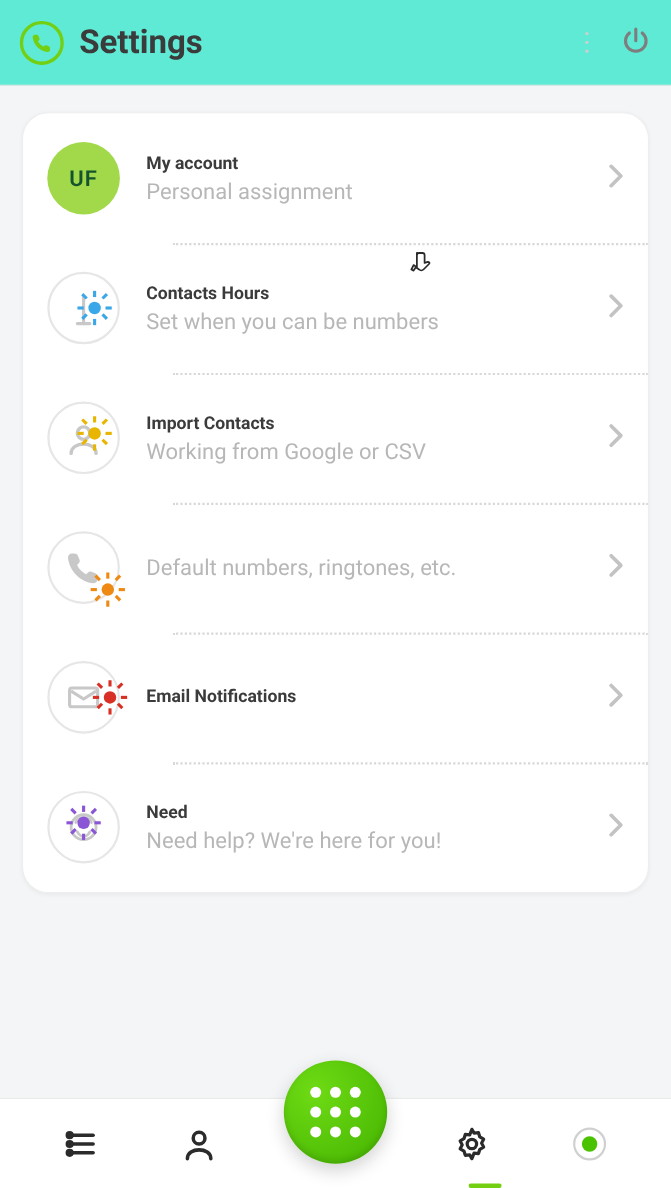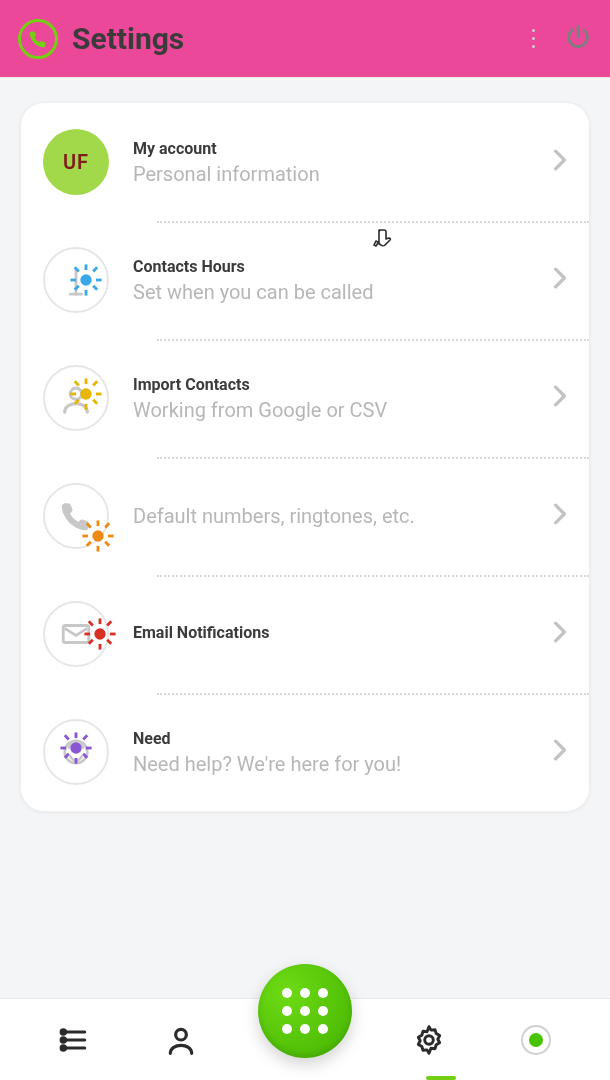--- a/index.html
+++ b/index.html
@@ -8,21 +8,21 @@
     background: #f4f5f6;
     width: 610px;
     height: 1080px;
     position: relative;
     overflow: hidden;
   }
 
   
   .header {
     height: 78px;
-    background: #ec4899;
+    background: #5eead4;
     display: flex;
     align-items: center;
     padding: 14px 18px;
     border-bottom: 1px solid #e8e8e8;
   }
   .logo-ring {
     width: 40px; height: 40px;
     border: 3px solid #73cf11;
     border-radius: 50%;
     display: flex; align-items: center; justify-content: center;
@@ -65,21 +65,21 @@
     top: 0; left: 136px; right: 0;
     border-top: 2px dotted #d8d8d8;
   }
   .row-icon {
     width: 66px; height: 66px;
     border-radius: 50%;
     display: flex; align-items: center; justify-content: center;
     flex-shrink: 0;
     margin-right: 24px;
   }
-  .row-icon.solid { background: #a2d94a; color: #7f1d1d; font-weight: 600; font-size: 20px; letter-spacing: 1px; }
+  .row-icon.solid { background: #a2d94a; color: #14532d; font-weight: 600; font-size: 20px; letter-spacing: 1px; }
   .row-icon.outlined { border: 2px solid #e6e6e6; background: #fff; }
   .row-icon svg { width: 34px; height: 34px; }
   .row-text { flex: 1; min-width: 0; }
   .row-title {
     font-size: 16px;
     font-weight: 700;
     color: #3b3b3b;
     margin-bottom: 4px;
   }
   .row-sub {
@@ -186,21 +186,21 @@
 </div>
 
 <div class="card">
 
   <div class="row">
     <div class="row-icon solid">
       <span>UF</span>
     </div>
     <div class="row-text">
       <div class="row-title">My account</div>
-      <div class="row-sub">Personal information</div>
+      <div class="row-sub">Personal assignment</div>
     </div>
     <div class="row-chevron">
       <svg viewBox="0 0 12 20">
           <path d="M2 2l8 8-8 8" fill="none" stroke="#c3c3c3" stroke-width="3" stroke-linecap="round" stroke-linejoin="round"></path>
         </svg>
     </div>
   </div>
 
   <div class="row">
     <div class="row-icon outlined" style="position:relative;">
@@ -217,21 +217,21 @@
             <rect x="19" y="11" width="4" height="2"></rect>
             <rect x="3.5" y="3.5" width="4" height="2" transform="rotate(45 5.5 4.5)"></rect>
             <rect x="16.5" y="16.5" width="4" height="2" transform="rotate(45 18.5 17.5)"></rect>
             <rect x="16.5" y="3.5" width="4" height="2" transform="rotate(-45 18.5 4.5)"></rect>
             <rect x="3.5" y="16.5" width="4" height="2" transform="rotate(-45 5.5 17.5)"></rect>
           </g>
       </svg>
     </div>
     <div class="row-text">
       <div class="row-title">Contacts Hours</div>
-      <div class="row-sub">Set when you can be called</div>
+      <div class="row-sub">Set when you can be numbers</div>
     </div>
     <div class="row-chevron">
       <svg viewBox="0 0 12 20">
           <path d="M2 2l8 8-8 8" fill="none" stroke="#c3c3c3" stroke-width="3" stroke-linecap="round" stroke-linejoin="round"></path>
         </svg>
     </div>
   </div>
 
   <div class="row">
     <div class="row-icon outlined" style="position:relative;">

